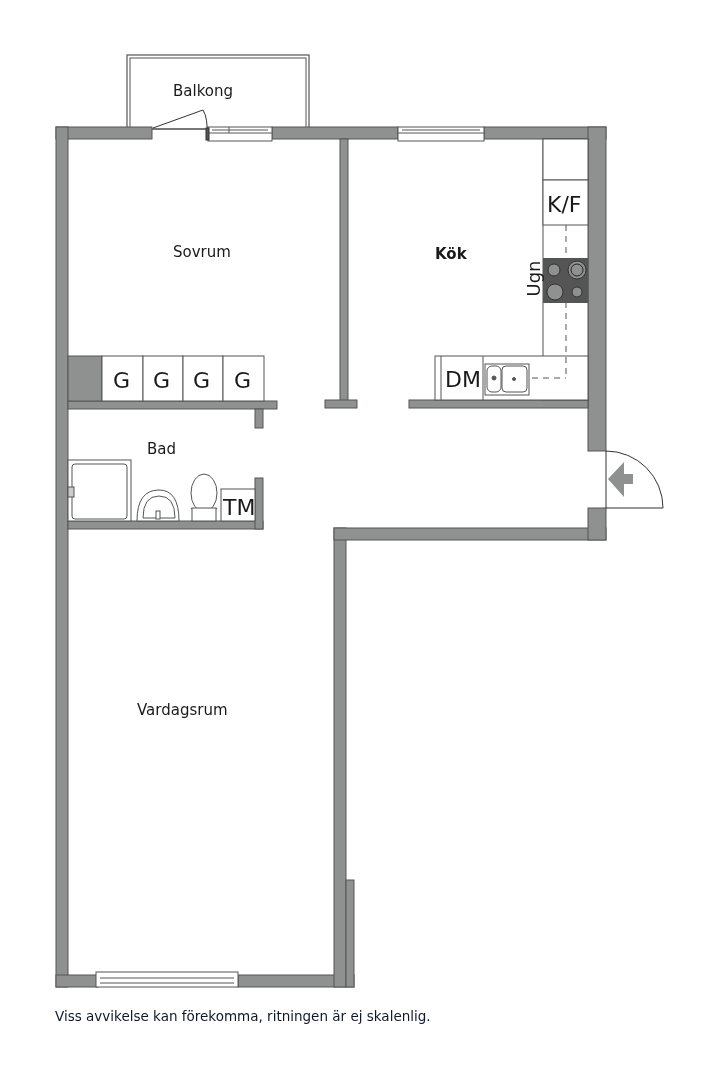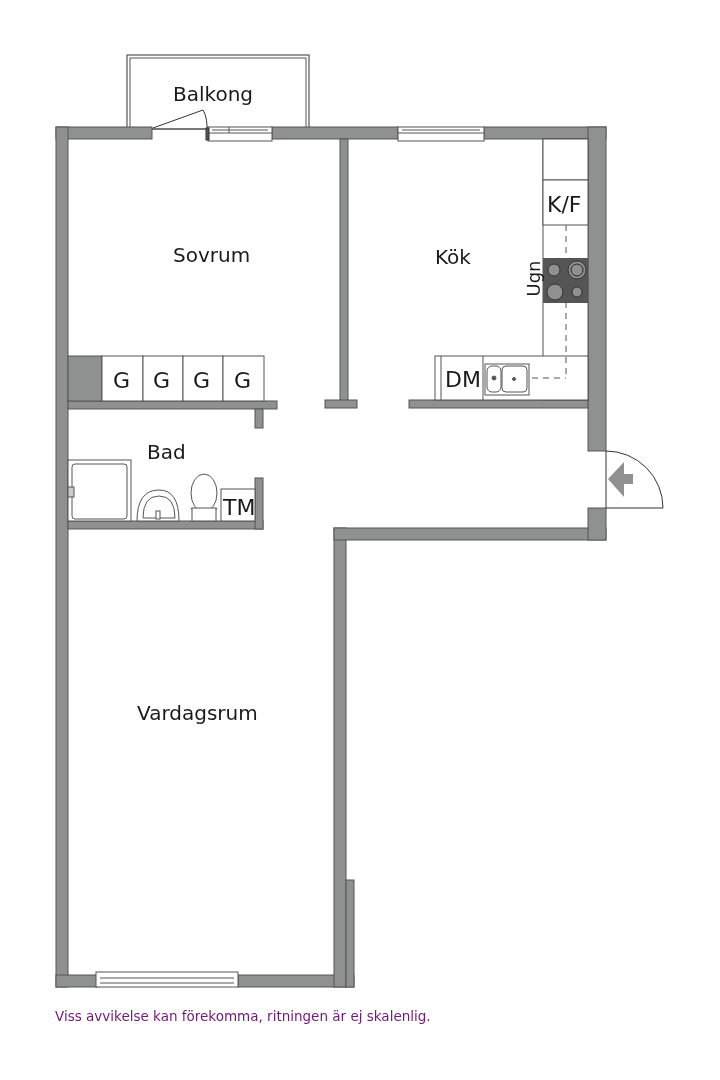--- a/index.html
+++ b/index.html
@@ -1,21 +1,21 @@
 <!DOCTYPE html>
 <html><head>
 <meta charset="utf-8">
 <style>
   html,body{margin:0;padding:0;background:#ffffff;}
   body{width:720px;height:1080px;position:relative;overflow:hidden;font-family:"DejaVu Sans","Liberation Sans",sans-serif;}
   svg{position:absolute;left:0;top:0;}
   .lbl{position:absolute;color:#1a1a1a;white-space:nowrap;}
-  .room{font-size:20px;}
+  .room{font-size:15px;}
   .fix{font-size:22px;}
-  .note{position:absolute;left:55px;top:1008px;font-size:13.5px;color:#701a75;}
+  .note{position:absolute;left:55px;top:1008px;font-size:13.5px;color:#0f172a;}
 </style>
 </head>
 <body>
 
 <svg width="720" height="1080" viewBox="0 0 720 1080">
 
   <g>
     <rect x="127" y="55" width="182" height="74" fill="none" stroke="#555" stroke-width="1.2"></rect>
     <rect x="130" y="58" width="176" height="71" fill="none" stroke="#555" stroke-width="1"></rect>
   </g>
@@ -134,21 +134,21 @@
     <line x1="606" y1="508" x2="663" y2="508" stroke="#333" stroke-width="1"></line>
     <line x1="606" y1="451" x2="606" y2="508" stroke="#333" stroke-width="1"></line>
   </g>
   <g>
     <polygon points="608,479 624,462 624,474 633,474 633,484 624,484 624,497" fill="#8f9191"></polygon>
   </g>
 </svg>
 
 <div class="lbl room" style="left:173px;top:82px;">Balkong</div>
 <div class="lbl room" style="left:173px;top:243px;">Sovrum</div>
-<div class="lbl room" style="left:435px;top:245px;">Kök</div>
+<div class="lbl room" style="left:435px;top:245px;font-weight:bold;">Kök</div>
 <div class="lbl room" style="left:147px;top:440px;">Bad</div>
 <div class="lbl room" style="left:137px;top:701px;">Vardagsrum</div>
 
 <div class="lbl fix" style="left:113px;top:368px;">G</div>
 <div class="lbl fix" style="left:153px;top:368px;">G</div>
 <div class="lbl fix" style="left:193px;top:368px;">G</div>
 <div class="lbl fix" style="left:234px;top:368px;">G</div>
 
 <div class="lbl fix" style="left:547px;top:192px;">K/F</div>
 <div class="lbl fix" style="left:515px;top:268px;transform:rotate(-90deg);transform-origin:center;font-size:18px;">Ugn</div>

